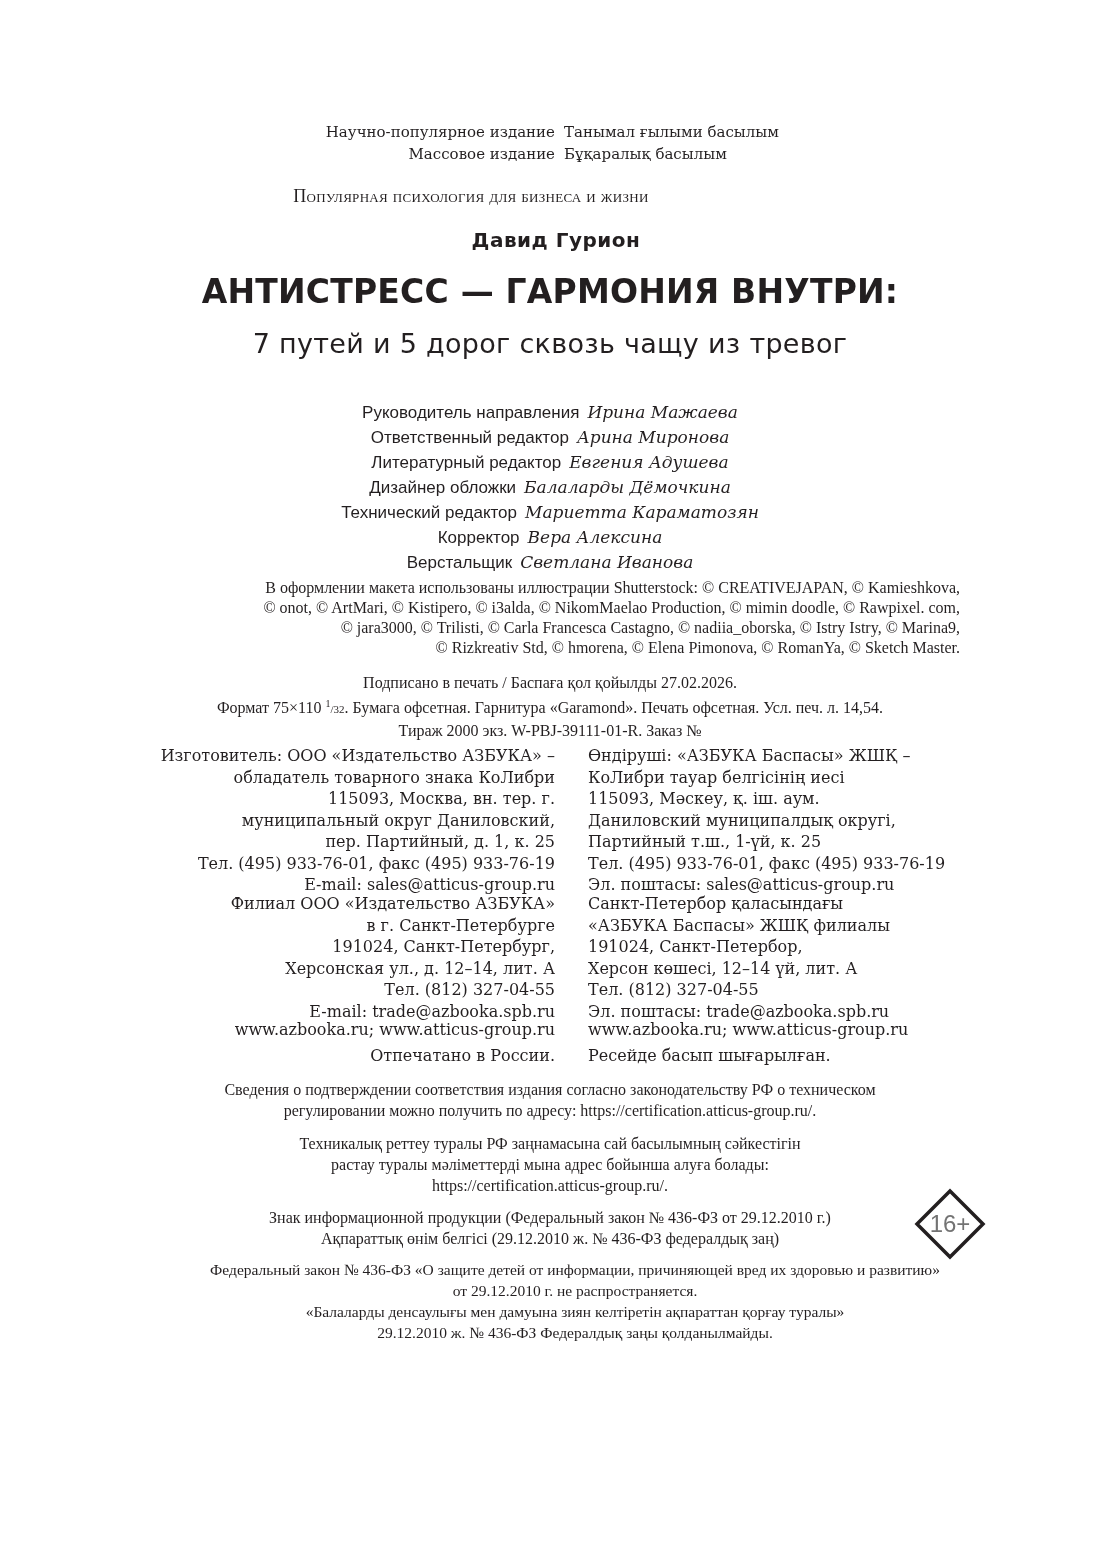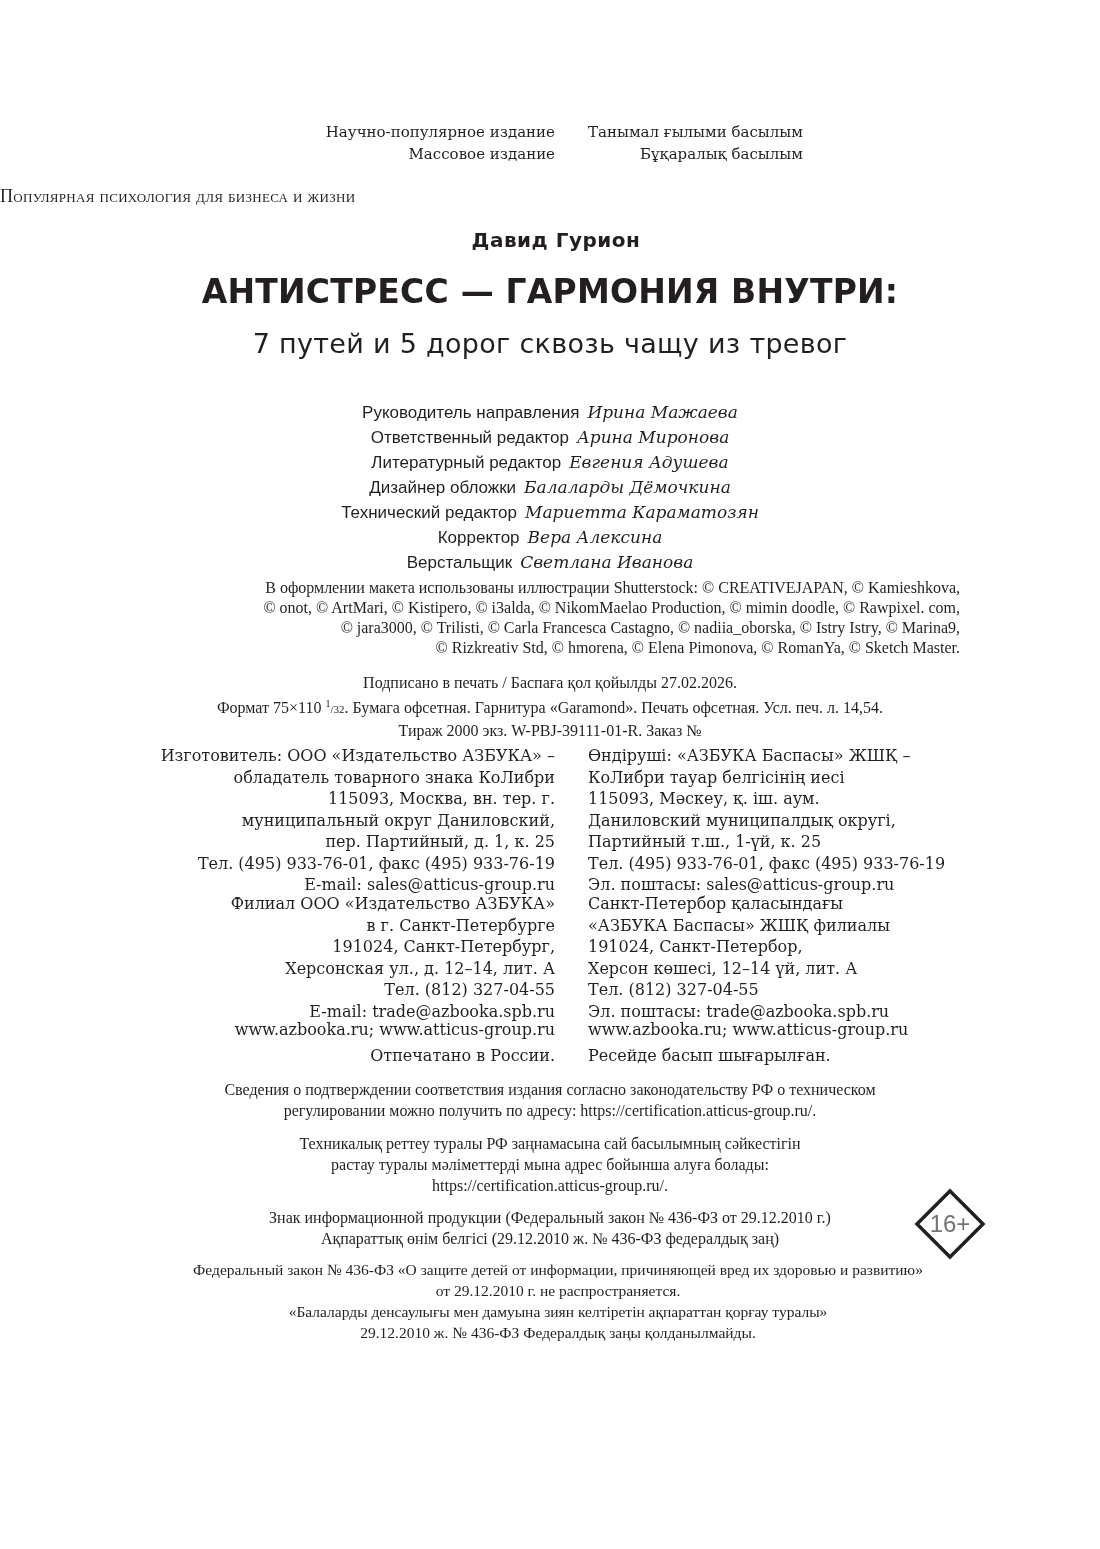--- a/index.html
+++ b/index.html
@@ -3,23 +3,23 @@
   <meta charset="utf-8">
   <style>
     html, body { margin: 0; padding: 0; background: #ffffff; }
     body { width: 1100px; height: 1549px; position: relative; overflow: hidden; color: #231f20; font-family: "DejaVu Serif", serif; }
     .abs { position: absolute; }
     .serif { font-family: "DejaVu Serif", serif; }
     .sans { font-family: "DejaVu Sans", sans-serif; }
 
     .edition { top: 121px; font-size: 15px; line-height: 22px; }
     .edition-left { right: 545px; text-align: right; }
-    .edition-right { left: 588px; text-align: right; }
+    .edition-right { left: 564px; text-align: left; }
 
-    .series { top: 186px; left: 0; width: 942px; font-size: 18px; font-variant: small-caps; letter-spacing: 0.3px; font-family: "Liberation Serif", serif; }
+    .series { top: 186px; left: 0; width: 942px; text-align: center; font-size: 18px; font-variant: small-caps; letter-spacing: 0.3px; font-family: "Liberation Serif", serif; }
     .author { top: 228px; left: 6px; width: 1100px; text-align: center; font-size: 20px; font-weight: bold; letter-spacing: 0.5px; }
     .title { top: 272px; left: 0; width: 1100px; text-align: center; font-size: 33px; font-weight: bold; letter-spacing: 0.2px; }
     .subtitle { top: 328px; left: 0; width: 1100px; text-align: center; font-size: 27px; font-weight: normal; letter-spacing: 0.3px; }
 
     .credits { top: 400px; left: 0; width: 1100px; text-align: center; font-size: 17px; line-height: 24px; }
     .credits .role { font-family: Liberation Sans, sans-serif; }
     .credits .person { font-style: italic; margin-left: 8px; }
 
     .illus { top: 578px; left: 140px; width: 820px; text-align: right; font-size: 16px; line-height: 20px; font-family: "Liberation Serif", serif; }
 
@@ -34,21 +34,21 @@
     .blk3 { top: 1019px; }
     .blk4 { top: 1045px; }
 
     .cert-ru { top: 1079px; left: 140px; width: 820px; text-align: center; font-size: 16px; line-height: 21px; font-family: "Liberation Serif", serif; }
     .cert-kz { top: 1133px; left: 140px; width: 820px; text-align: center; font-size: 16px; line-height: 21px; font-family: "Liberation Serif", serif; }
 
     .sign { top: 1207px; left: 200px; width: 700px; text-align: center; font-size: 16px; line-height: 21px; font-family: "Liberation Serif", serif; }
     .badge { top: 1188px; left: 914px; width: 72px; height: 72px; }
     .badge svg { display: block; }
 
-    .law { top: 1259px; left: 88px; width: 940px; text-align: center; font-size: 15.5px; line-height: 21px; font-family: "Liberation Serif", serif; }
+    .law { top: 1259px; left: 105px; width: 940px; text-align: center; font-size: 15.5px; line-height: 21px; font-family: "Liberation Serif", serif; }
     .line { display: block; white-space: nowrap; }
   </style>
 </head>
 <body>
 
 <div class="abs edition edition-left serif">
   <span class="line">Научно-популярное издание</span>
   <span class="line">Массовое издание</span>
 </div>
 <div class="abs edition edition-right serif">

